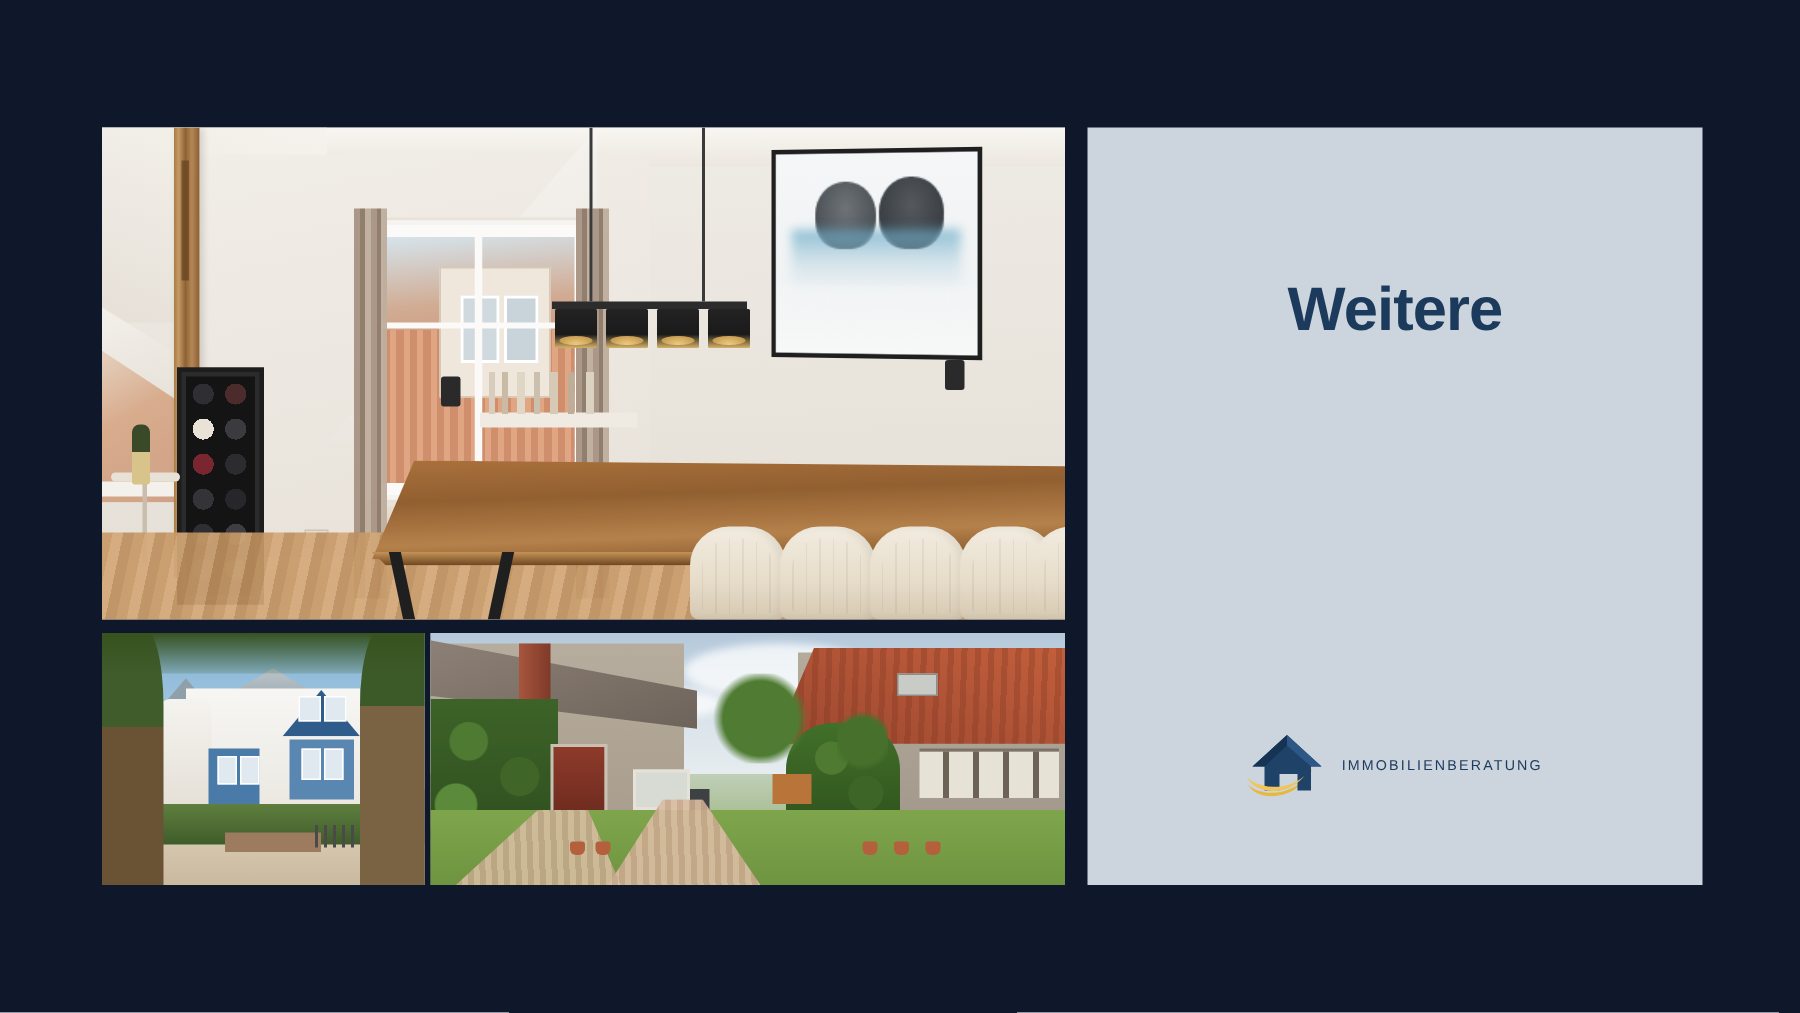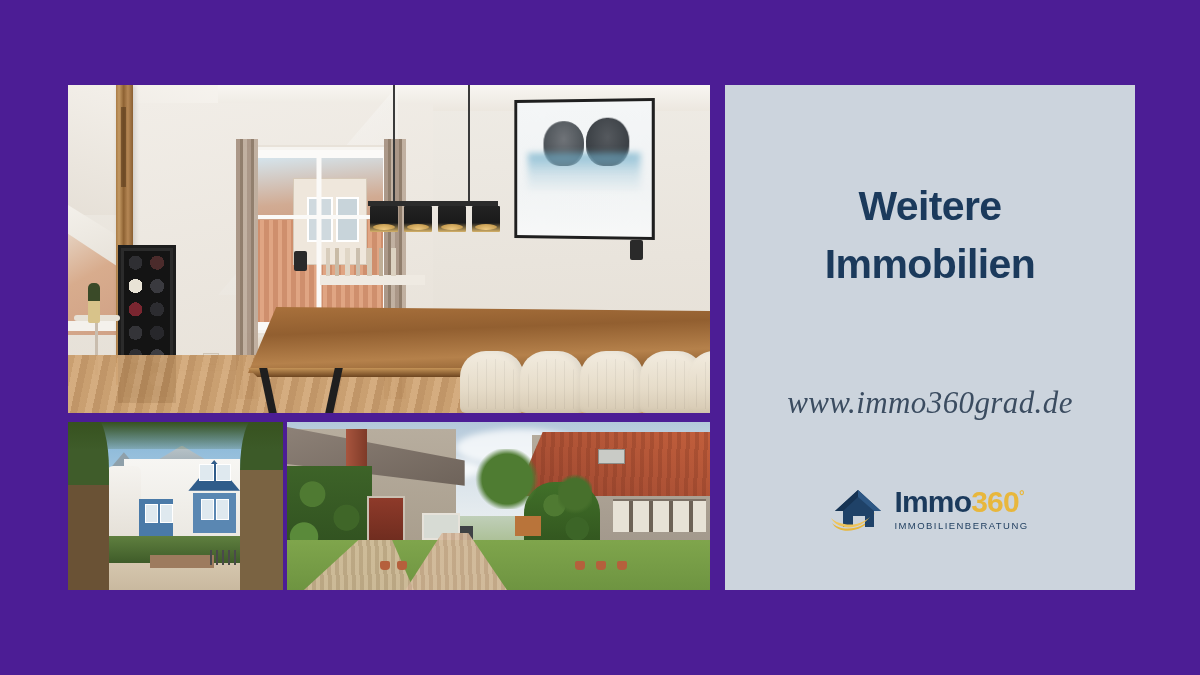--- a/index.html
+++ b/index.html
@@ -11,21 +11,21 @@
     width: 1200px;
     height: 675px;
     overflow: hidden;
     font-family: "Liberation Sans", sans-serif;
   }
 
   #canvas {
     position: relative;
     width: 1200px;
     height: 675px;
-    background: #4c1d95;
+    background: #0f172a;
   }
 
   
   .photo {
     position: absolute;
     overflow: hidden;
     background: #ded8d0;
   }
 
   
@@ -683,44 +683,37 @@
     <div class="ct-pot" style="left:26%;"></div>
     <div class="ct-pot" style="left:68%;"></div>
     <div class="ct-pot" style="left:73%;"></div>
     <div class="ct-pot" style="left:78%;"></div>
   </div>
 
   <div id="right-panel">
 
     <div id="headline">
       <span class="hl-line">Weitere</span>
-      <span class="hl-line">Immobilien</span>
     </div>
 
-    <div id="url-text">www.immo360grad.de</div>
 
     <div id="logo">
       <div id="logo-mark">
         <svg viewBox="0 0 54 48" width="54" height="48" aria-hidden="true">
 
           <path d="M1 38 C6 47 20 48 31 42 C39 37.5 43 31 44 27 C41 34 34 40 25 42.5 C15 45 6 43 1 38 Z" fill="#e8b73c"></path>
 
           <path d="M27 5 L50 26 L43 26 L43 42 L34 42 L34 31 L22 31 L22 42 L12 42 L12 26 L4 26 Z" fill="#1f4268"></path>
 
           <path d="M27 5 L50 26 L43 26 L27 12 Z" fill="#2d5784"></path>
 
           <path d="M27 5 L4 26 L12 26 L27 12 Z" fill="#163353"></path>
 
           <path d="M0 33 C5 42 18 45 29 40 C33 38 36.5 35 39 32 C34.5 36 28 39 21.5 39.5 C12.5 40 4.5 37.5 0 33 Z" fill="#f0c55a"></path>
         </svg>
       </div>
       <div id="logo-text-block">
-        <div id="logo-wordmark">
-          <span class="logo-immo">Immo</span>
-          <span class="logo-360">360</span>
-          <span class="logo-deg">°</span>
-        </div>
         <div id="logo-sub">IMMOBILIENBERATUNG</div>
       </div>
     </div>
 
   </div>
 </div>
 
 </body></html>

